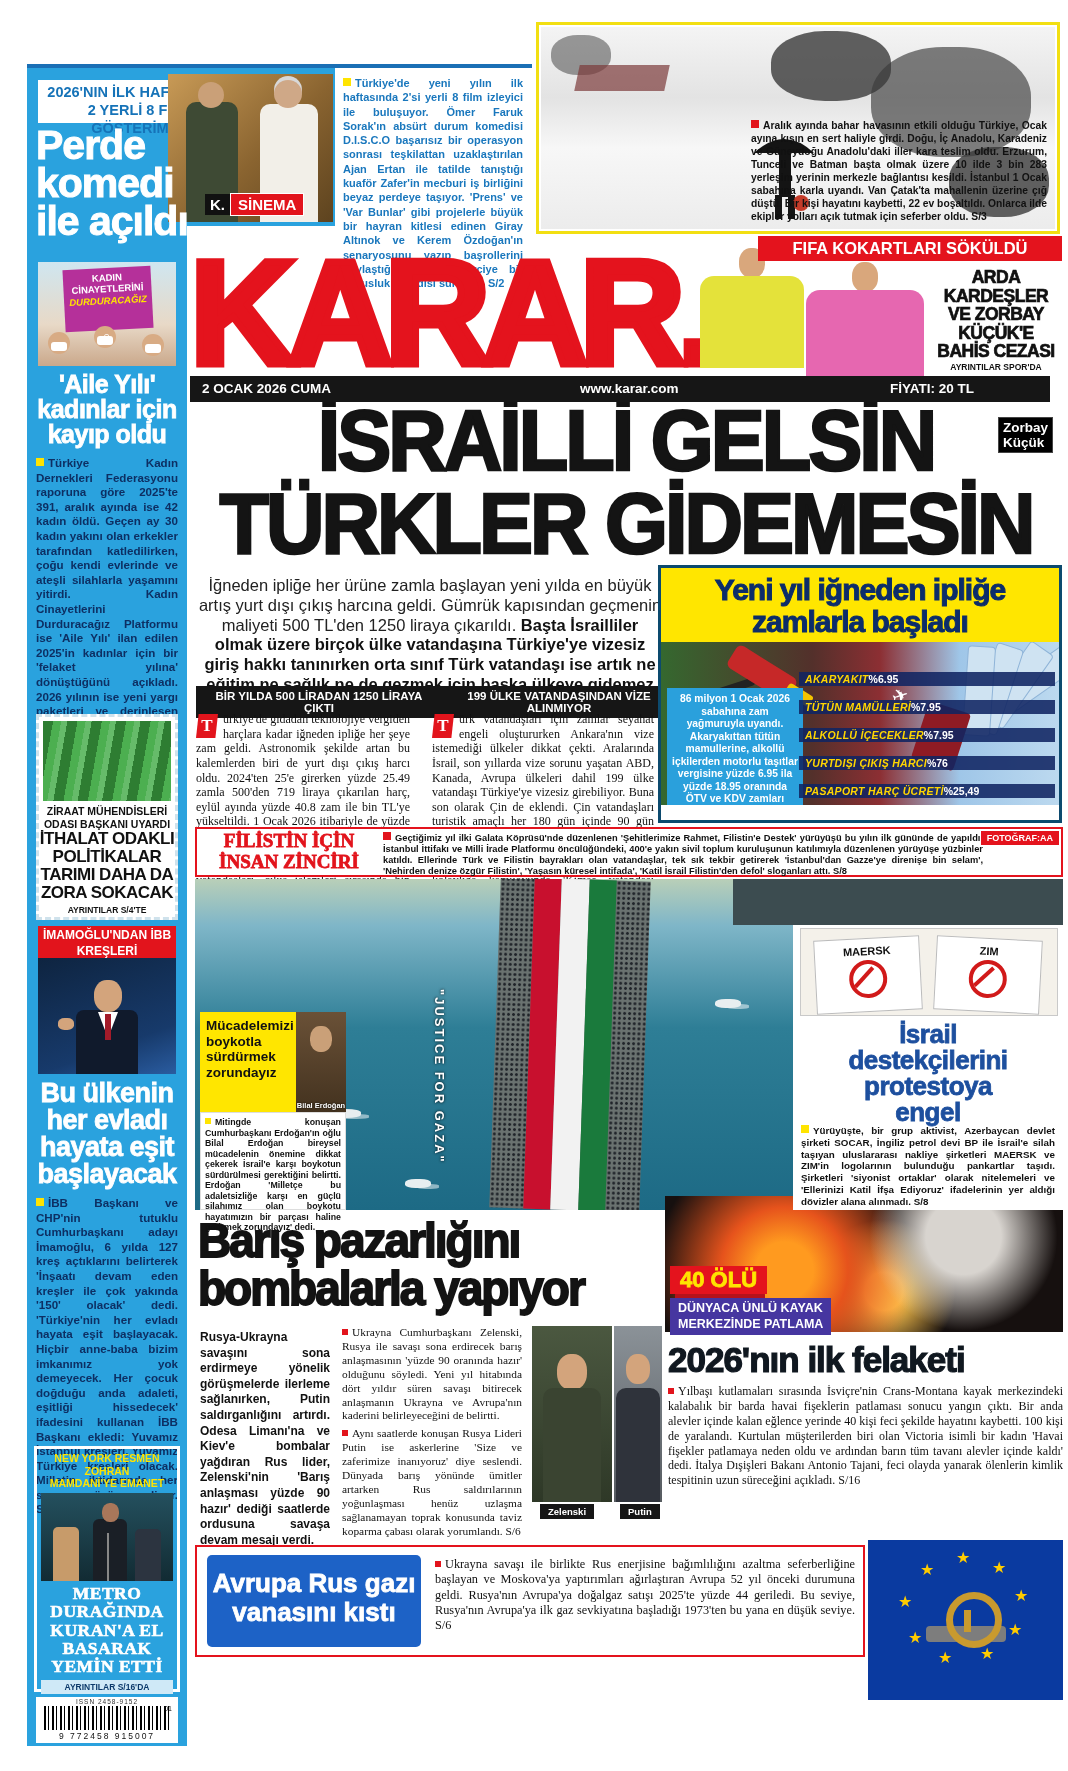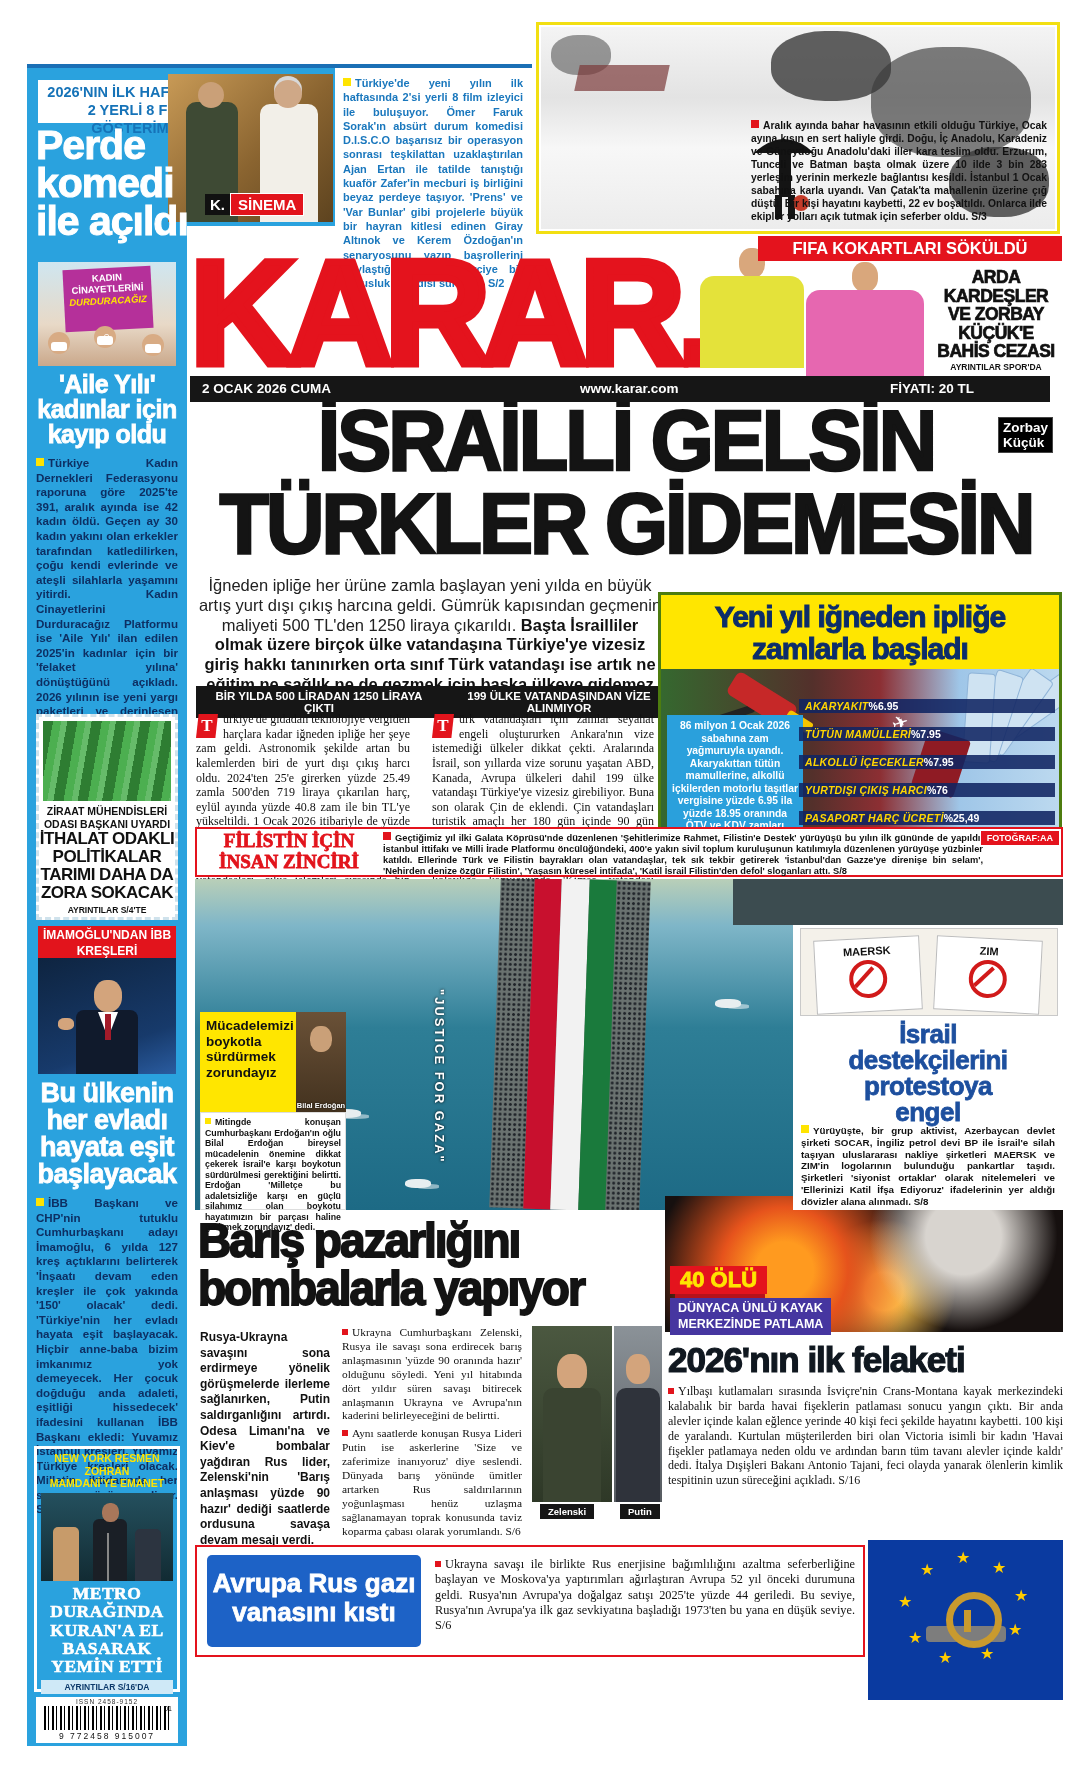--- a/index.html
+++ b/index.html
@@ -100,21 +100,21 @@
   
   .mainhead{left:190px;top:404px;width:872px;text-align:center;color:#141414;font-weight:bold;
     font-size:81px;line-height:.97;letter-spacing:-3px;-webkit-text-stroke:2.5px #141414;transform:scaleY(1.05);}
   .lead{left:196px;top:576px;width:468px;text-align:center;font-size:16.5px;line-height:1.2;color:#222;font-weight:500;}
   .lead b{color:#111;}
   .colhead{background:#161616;color:#fff;font-weight:bold;font-size:11.5px;text-align:center;padding:4px 16px;}
   .colbody{font-family:"Liberation Serif",serif;font-size:12px;line-height:1.22;color:#111;text-align:justify;}
   .dropcap{float:left;width:22px;height:24px;background:#e2141c;color:#fff;font-weight:bold;font-size:17px;
     line-height:24px;text-align:center;margin:2px 5px 0 0;clip-path:polygon(12% 0,100% 0,88% 100%,0 100%);}
   
-  .zambox{left:658px;top:592px;width:404px;height:258px;border:3px solid #4d7c0f;box-sizing:border-box;background:#fff;}
+  .zambox{left:658px;top:565px;width:404px;height:258px;border:3px solid #0c4a6e;box-sizing:border-box;background:#fff;}
   .zam-head{background:#ffe600;color:#0c2d6a;font-weight:bold;font-size:30px;line-height:1.05;text-align:center;
     padding:6px 0 5px;-webkit-text-stroke:1px #0c2d6a;letter-spacing:-1px;}
   .zam-photo{position:relative;height:163px;overflow:hidden;
     background:linear-gradient(90deg,#35682f 0%,#53302b 38%,#8c2f33 55%,#9fc6e8 75%,#bcd9ef 100%);}
   .note{position:absolute;width:26px;height:88px;background:#cfe3f2;border:1px solid #8fb4d8;border-radius:4px;}
   .passport{position:absolute;right:96px;top:64px;width:44px;height:60px;background:#8f1b24;border-radius:4px;
     transform:rotate(18deg);color:#fff;font-size:13px;text-align:center;line-height:60px;}
   .nozzle{position:absolute;left:66px;top:18px;width:70px;height:26px;background:#c62828;border-radius:6px;transform:rotate(32deg);}
   .nozzle:after{content:"";position:absolute;right:-22px;top:6px;width:28px;height:12px;background:#f4c400;border-radius:3px;}
   .hose{position:absolute;left:10px;top:48px;width:86px;height:8px;background:#222;border-radius:4px;transform:rotate(-18deg);}

